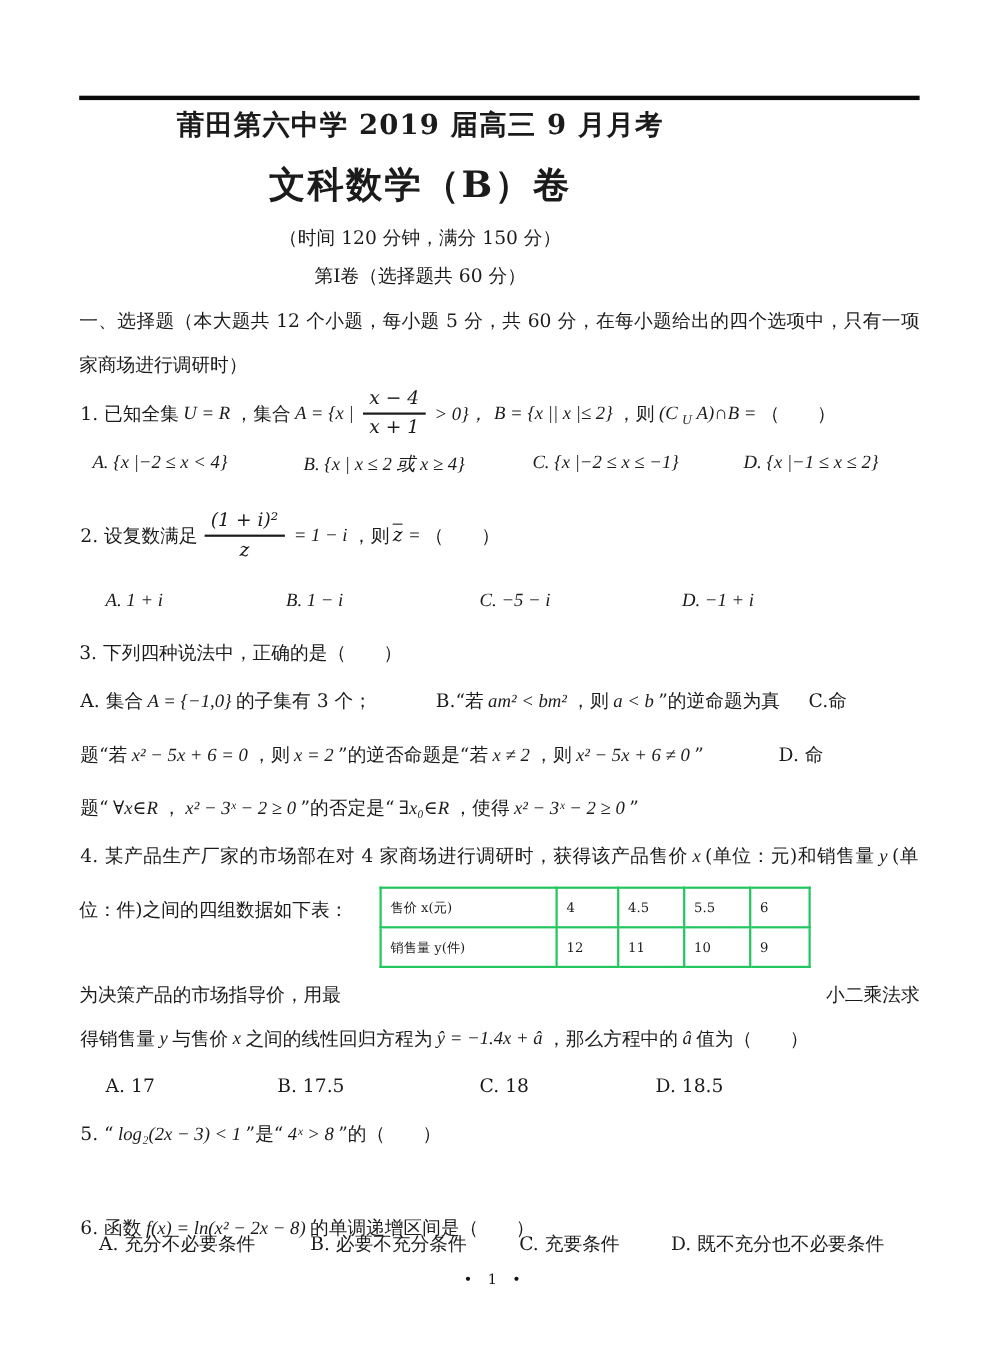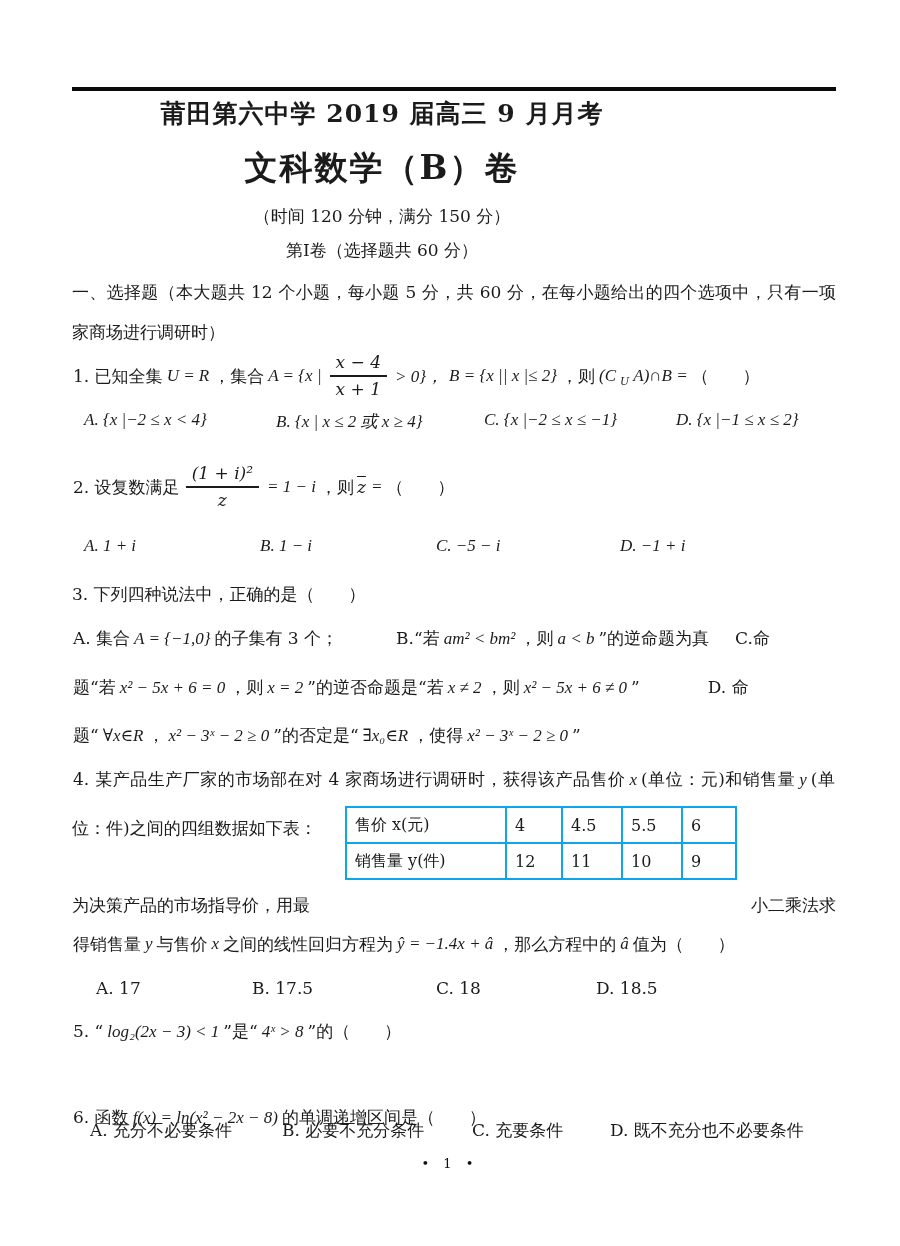--- a/index.html
+++ b/index.html
@@ -25,31 +25,31 @@
   .gap{display:inline-block;height:1px;}
   .frac{display:inline-flex;flex-direction:column;align-items:center;vertical-align:middle;margin:0 5px;font-style:italic;line-height:1.25;text-align:center;}
   .frac .num{padding:0 6px 2px 6px;border-bottom:2px solid #1b1b1b;}
   .frac .den{padding-top:2px;}
 
   .opts{position:absolute;left:72px;width:764px;height:26px;font-size:17px;}
   .opts span{position:absolute;top:0;white-space:nowrap;}
   .it span{font-style:italic;font-family:"Liberation Serif","DejaVu Serif",serif;}
   .q1o span:nth-child(1){left:12px;} .q1o span:nth-child(2){left:204px;}
   .q1o span:nth-child(3){left:412px;} .q1o span:nth-child(4){left:604px;}
-  .q2o span:nth-child(1){left:12px;font-style:italic;} .q2o span:nth-child(2){left:188px;}
+  .q2o span:nth-child(1){left:24px;font-style:italic;} .q2o span:nth-child(2){left:188px;}
   .q2o span:nth-child(3){left:364px;} .q2o span:nth-child(4){left:548px;}
   .q4o span:nth-child(1){left:24px;} .q4o span:nth-child(2){left:180px;}
   .q4o span:nth-child(3){left:364px;} .q4o span:nth-child(4){left:524px;}
   .q5o span:nth-child(1){left:18px;} .q5o span:nth-child(2){left:210px;}
   .q5o span:nth-child(3){left:400px;} .q5o span:nth-child(4){left:538px;}
 
   .split{display:flex;justify-content:space-between;}
 
   table.data{position:absolute;left:345px;top:806px;border-collapse:collapse;table-layout:fixed;width:376px;}
-  table.data td{border:2px solid #0ea5e9;font-size:16px;padding:0 8px;height:34px;vertical-align:middle;background:#fff;}
+  table.data td{border:2px solid #22c55e;font-size:12px;padding:0 8px;height:34px;vertical-align:middle;background:#fff;}
   table.data td:nth-child(1){width:142px;}
   table.data td:nth-child(2){width:38px;}
   table.data td:nth-child(3){width:42px;}
   table.data td:nth-child(4){width:42px;}
   table.data td:nth-child(5){width:36px;}
 
   .footer{position:absolute;left:0;top:1156px;width:900px;text-align:center;font-size:13px;letter-spacing:5px;color:#111;}
 </style>
 </head>
 <body>

